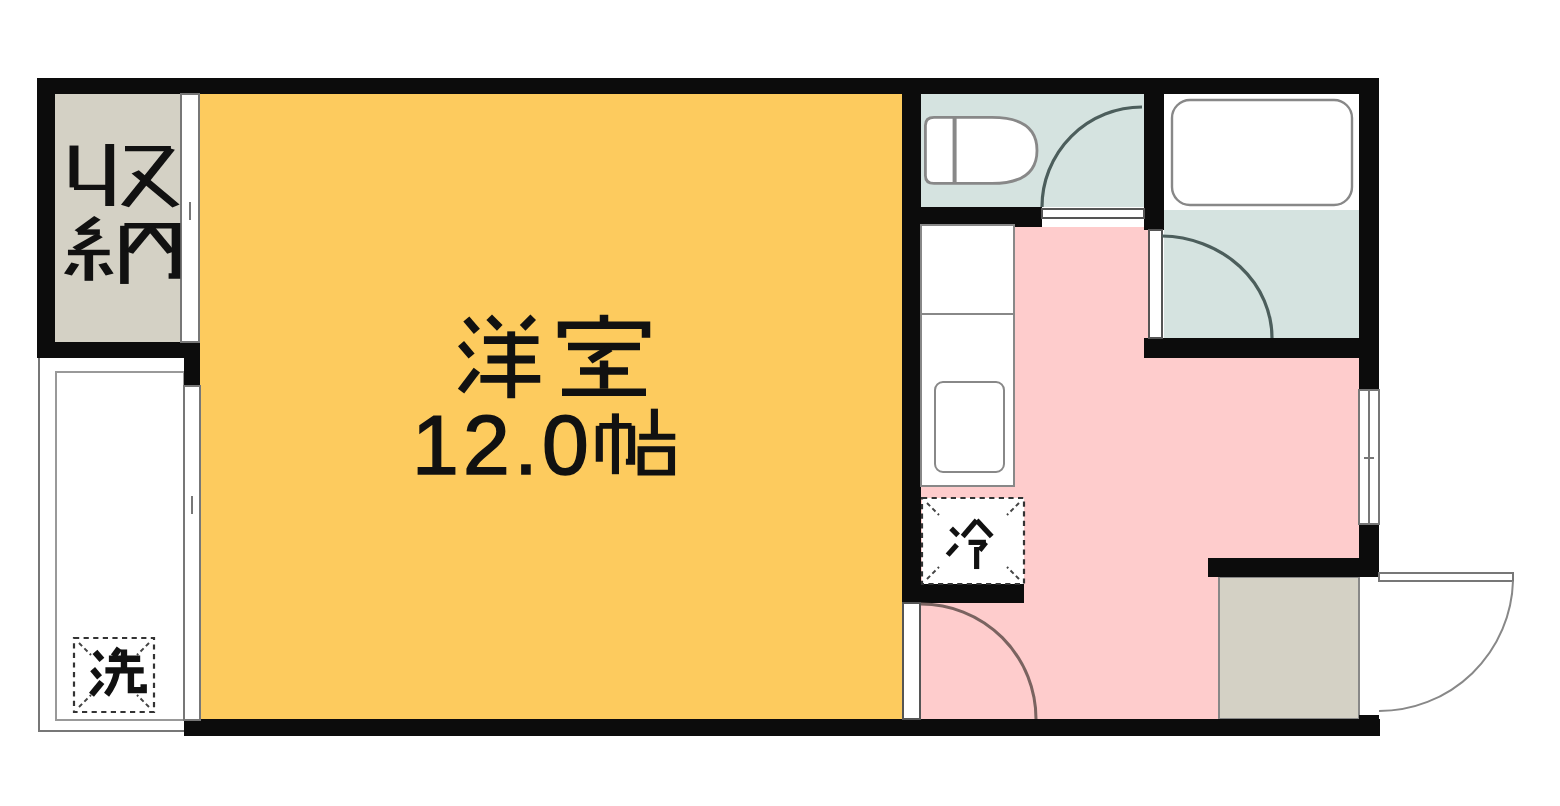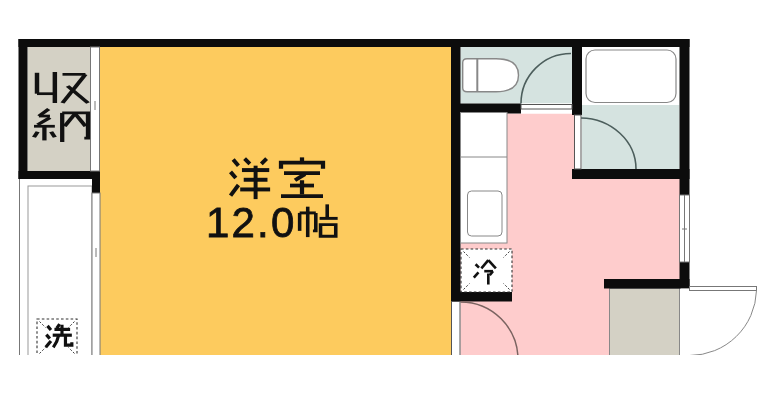--- a/index.html
+++ b/index.html
@@ -1,16 +1,16 @@
 <!DOCTYPE html>
 <html><head>
 <meta charset="utf-8">
 <style>
 html,body{margin:0;padding:0;background:#fff}
-.wrap{position:relative;width:780px;height:355px;font-family:"Liberation Sans",sans-serif}
+.wrap{position:relative;width:780px;height:403px;font-family:"Liberation Sans",sans-serif}
 </style>
 </head>
 <body>
 <div class="wrap">
 <svg width="780" height="403" viewBox="0 0 780 403">
 
 <rect x="0" y="0" width="780" height="403" fill="#ffffff"></rect>
 
 <rect x="99" y="47" width="352" height="313" fill="#FDCB5E"></rect>
 

